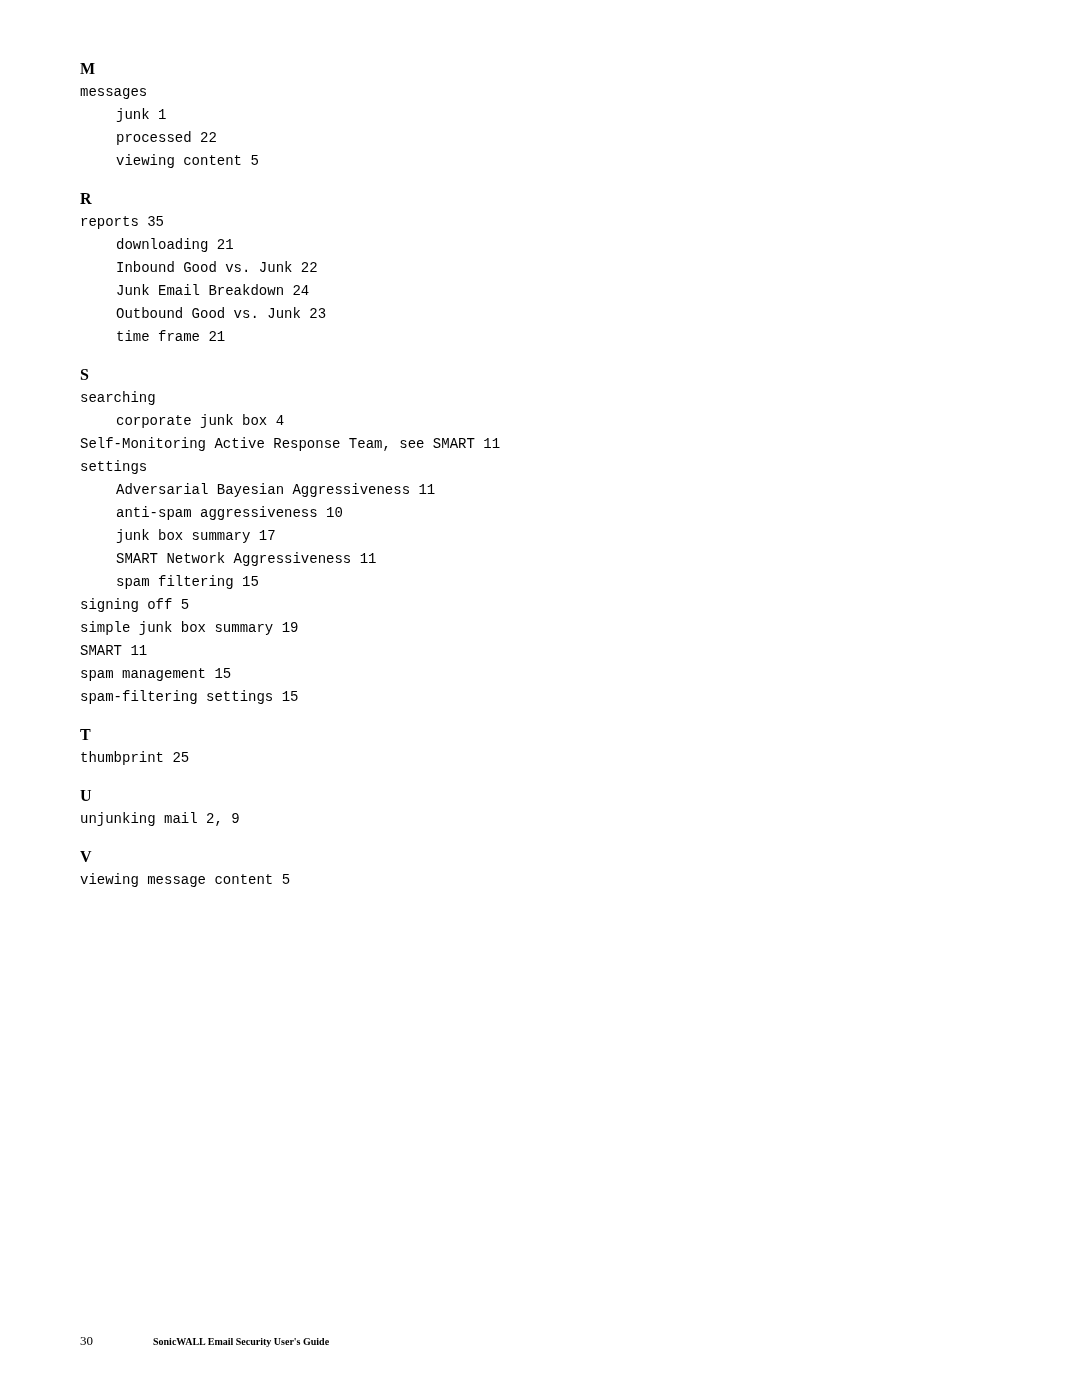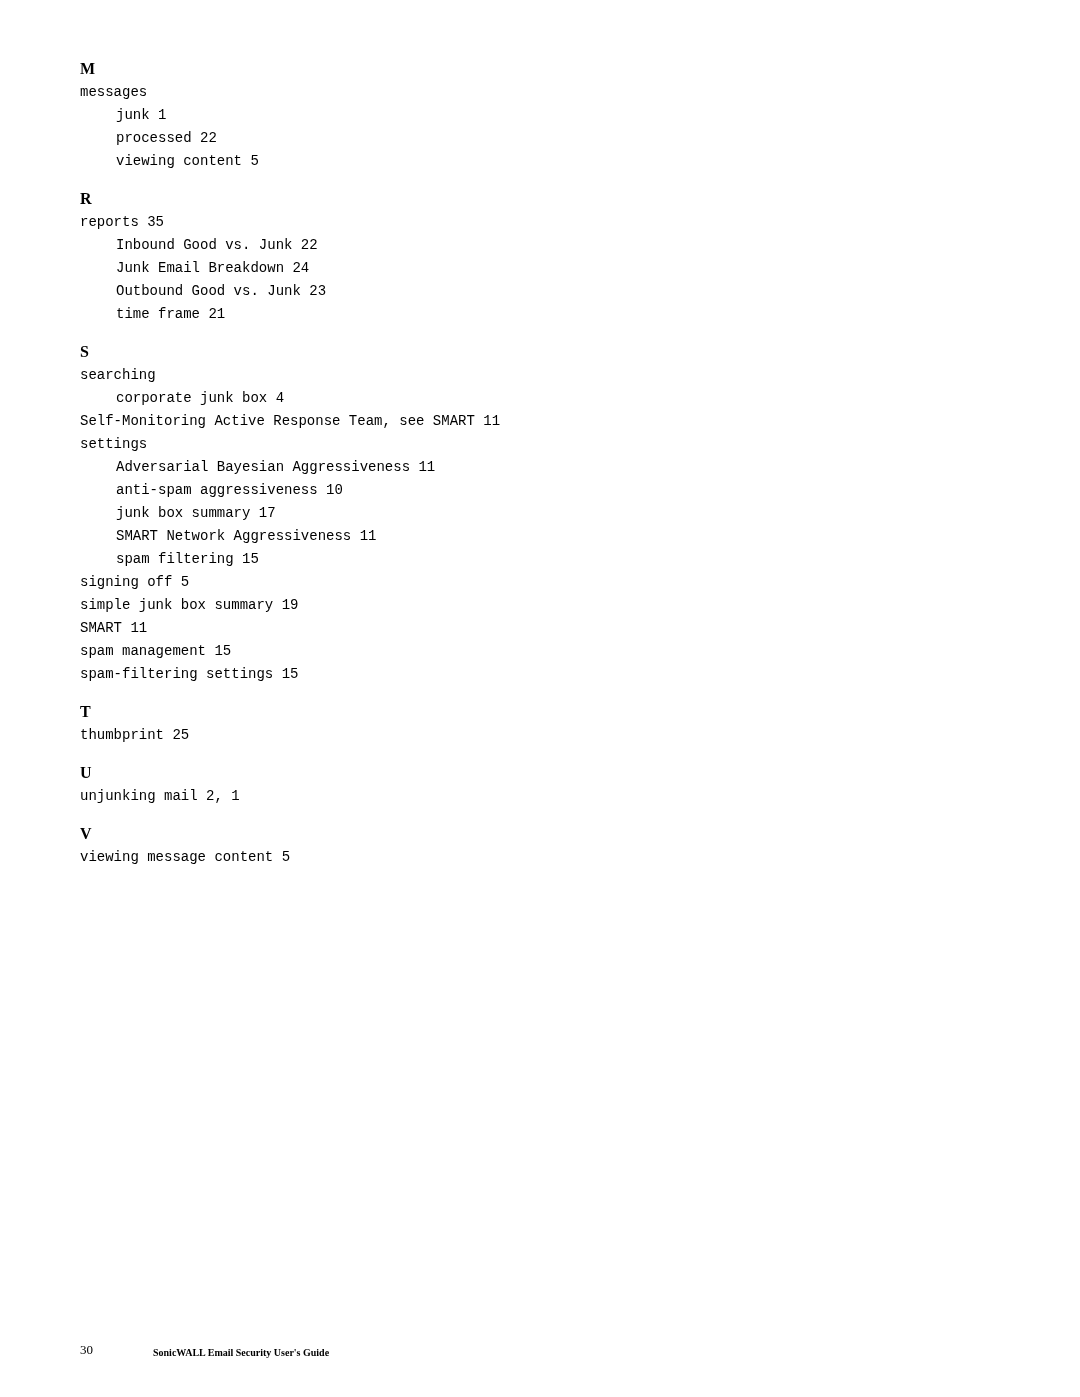--- a/index.html
+++ b/index.html
@@ -46,25 +46,25 @@
     .entry.top-level {
       padding-left: 0px;
     }
 
     .entry.sub-level {
       padding-left: 36px;
     }
 
     .footer {
       position: absolute;
-      bottom: 39px;
+      bottom: 48px;
       left: 80px;
       right: 80px;
       display: flex;
-      align-items: flex-end;
+      align-items: center;
       justify-content: flex-start;
       border-top: none;
     }
 
     .footer-page-num {
       font-size: 13px;
       font-family: "Times New Roman", Times, serif;
       margin-right: 60px;
     }
 
@@ -83,20 +83,21 @@
   <div class="section">
         <div class="section-letter">M</div>
         <div class="entry top-level">messages</div>
         <div class="entry sub-level">junk 1</div>
         <div class="entry sub-level">processed 22</div>
         <div class="entry sub-level">viewing content 5</div>
       </div>
       <div class="section">
         <div class="section-letter">R</div>
         <div class="entry top-level">reports 35</div>
+        <div class="entry sub-level">downloading 21</div>
         <div class="entry sub-level">Inbound Good vs. Junk 22</div>
         <div class="entry sub-level">Junk Email Breakdown 24</div>
         <div class="entry sub-level">Outbound Good vs. Junk 23</div>
         <div class="entry sub-level">time frame 21</div>
       </div>
       <div class="section">
         <div class="section-letter">S</div>
         <div class="entry top-level">searching</div>
         <div class="entry sub-level">corporate junk box 4</div>
         <div class="entry top-level">Self-Monitoring Active Response Team, see SMART 11</div>
@@ -111,21 +112,21 @@
         <div class="entry top-level">SMART 11</div>
         <div class="entry top-level">spam management 15</div>
         <div class="entry top-level">spam-filtering settings 15</div>
       </div>
       <div class="section">
         <div class="section-letter">T</div>
         <div class="entry top-level">thumbprint 25</div>
       </div>
       <div class="section">
         <div class="section-letter">U</div>
-        <div class="entry top-level">unjunking mail 2, 1</div>
+        <div class="entry top-level">unjunking mail 2, 9</div>
       </div>
       <div class="section">
         <div class="section-letter">V</div>
         <div class="entry top-level">viewing message content 5</div>
       </div>
     </div>
 
   <div class="footer">
     <span class="footer-page-num">30</span>
     <span class="footer-title">SonicWALL Email Security User's Guide</span>

